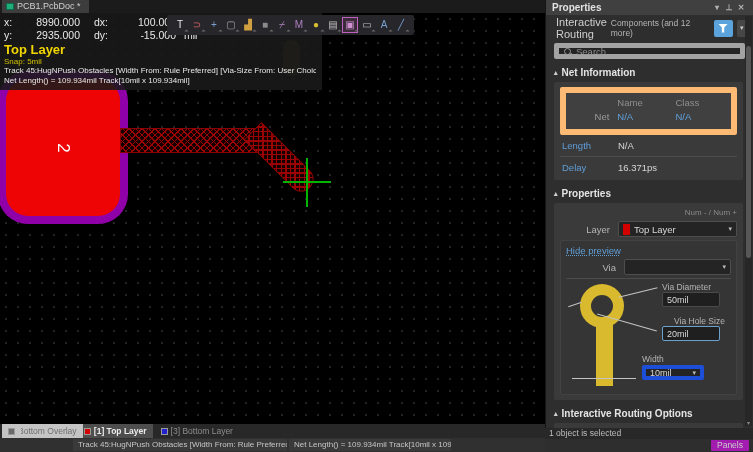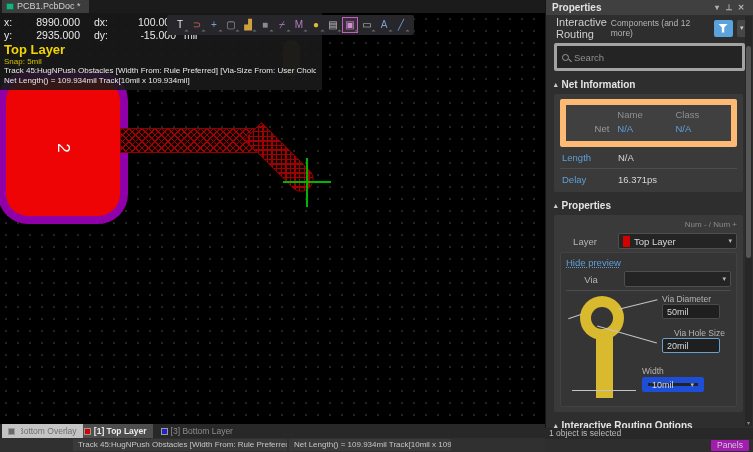--- a/index.html
+++ b/index.html
@@ -72,21 +72,21 @@
   .p-head .mode { font-size:11px; color:#cfcfcf; flex:1; }
   .p-head .scope { font-size:8.5px; color:#b5b5b5; }
   .filter-btn { width:20px; height:17px; background:#5ba3dc; border-radius:2px;
                 display:flex; align-items:center; justify-content:center; cursor:pointer; }
   .funnel { width:10px; height:9px; background:#fff;
             clip-path:polygon(0 0,100% 0,62% 45%,62% 100%,38% 100%,38% 45%); }
   .filter-dd { width:11px; height:17px; background:#474747; border-radius:2px; color:#ccc;
                font-size:7px; display:flex; align-items:center; justify-content:center; cursor:pointer; }
 
   .search-row { padding:2px 8px 4px 8px; }
-  .search-box { height:28px; background:#242424; border:3px solid #a3a3a3; border-radius:2px;
+  .search-box { height:16px; background:#242424; border:5px solid #a3a3a3; border-radius:2px;
                 display:flex; align-items:center; padding:0 5px; gap:5px; }
   .mag { position:relative; width:7px; height:7px; border:1.4px solid #9a9a9a; border-radius:50%; }
   .mag::after { content:""; position:absolute; left:5px; top:5px; width:4px; height:1.4px;
                 background:#9a9a9a; transform:rotate(45deg); }
   .search-box input { flex:1; background:transparent; border:none; outline:none; color:#bbb;
                       font-size:9.5px; font-family:"Liberation Sans",sans-serif; }
   .search-box input::placeholder { color:#8f8f8f; }
 
   .sec-h { display:flex; align-items:center; gap:4px; padding:4px 8px 2px 8px;
            font-weight:bold; color:#e4e4e4; font-size:10px; cursor:pointer; }
@@ -100,41 +100,41 @@
   .nrow .c2 { width:55px; }
   .ghead { color:#8f8f8f; }
   .blue { color:#5f9fd8; }
   .lrow { display:flex; font-size:9.5px; line-height:15px; margin-top:3px; }
   .lrow .ll { width:50px; color:#5f9fd8; padding-left:2px; }
   .lrow .lv { color:#d6d6d6; padding-left:8px; }
   .hr { height:1px; background:#4c4c4c; margin:3px 0; }
 
   .hint { text-align:right; color:#8a8a8a; font-size:8px; line-height:10px; }
   .frow { display:flex; align-items:center; margin:3px 0; }
-  .frow .flabel { width:58px; text-align:center; padding-right:8px; color:#b5b5b5; font-size:9.5px; }
+  .frow .flabel { width:58px; text-align:right; padding-right:8px; color:#b5b5b5; font-size:9.5px; }
   .dd { flex:1; height:16px; background:#242424; border:1px solid #4e4e4e; border-radius:2px;
         display:flex; align-items:center; padding:0 4px; gap:4px; cursor:pointer; }
   .dd .swatch { width:7px; height:11px; background:#d40000; }
   .dd .txt { flex:1; color:#d8d8d8; font-size:9.5px; white-space:nowrap; overflow:hidden; }
   .caret { font-size:7px; color:#bbb; }
 
   .subbox { background:#353535; border:1px solid #424242; border-radius:2px; padding:4px 5px; margin-top:3px; }
   .link { color:#5f9fd8; font-size:9.5px; text-decoration:underline; text-decoration-style:dotted; cursor:pointer; }
 
   .diagram { position:relative; height:108px; margin-top:2px; }
   .via-circle { position:absolute; left:14px; top:2px; width:44px; height:44px; background:#d9ba2e; border-radius:50%; }
   .via-hole { position:absolute; left:25px; top:13px; width:22px; height:22px; background:#353535; border-radius:50%; }
   .via-stem { position:absolute; left:30px; top:42px; width:17px; height:62px; background:#d9ba2e; }
   .dim { position:absolute; height:1px; background:#c4c4c4; }
   .dlabel { position:absolute; color:#b5b5b5; font-size:8.5px; }
   .dinput { position:absolute; width:58px; height:15px; background:#1f1f1f; border:1px solid #4a4a4a;
             border-radius:2px; color:#d8d8d8; font-size:9px; padding:0 4px;
             font-family:"Liberation Sans",sans-serif; }
   .dinput.focus { border-color:#6aa0cc; }
-  .ddd { position:absolute; width:62px; height:15px; background:#242424; border:6px solid #1d4ed8;
+  .ddd { position:absolute; width:62px; height:15px; background:#242424; border:4px solid #1d4ed8;
          border-radius:2px; display:flex; align-items:center; padding:0 4px; cursor:pointer; }
   .ddd .txt { flex:1; color:#d8d8d8; font-size:9px; }
 
   .sel-strip { position:absolute; left:545px; top:428px; width:208px; height:11px; background:#282828;
                color:#bdbdbd; font-size:8.5px; line-height:11px; padding-left:4px; }
   .p-bottom { position:absolute; left:545px; top:439px; width:208px; height:13px; background:#2e2e2e;
               display:flex; justify-content:flex-end; align-items:center; padding:0 4px; }
   .panels-btn { background:#a21caf; color:#ccc; font-size:8.5px; height:11px; line-height:11px;
                 padding:0 6px; border-radius:1px; cursor:pointer; }
 

